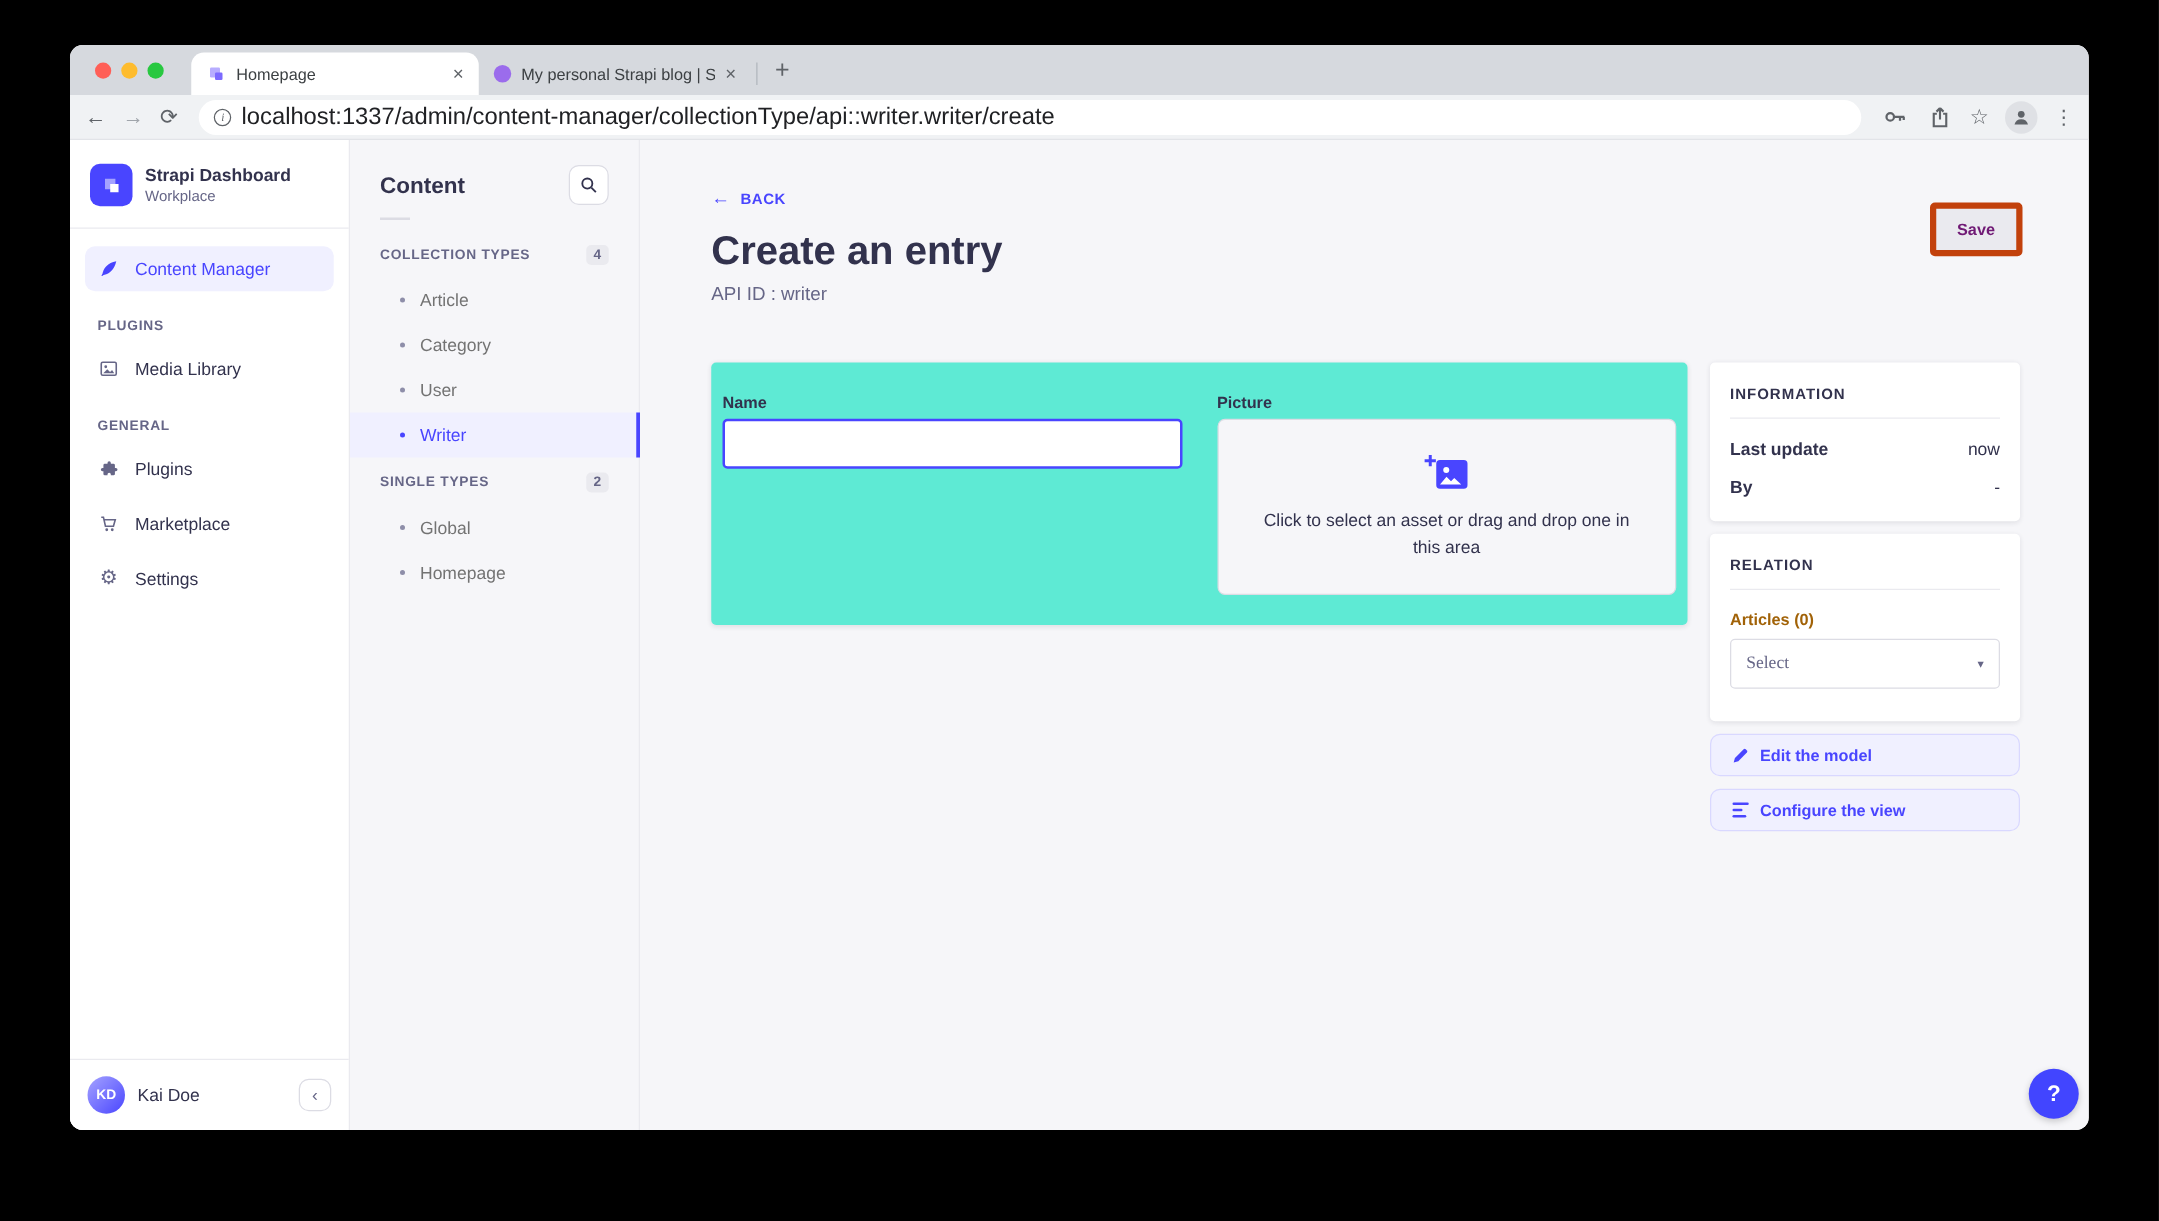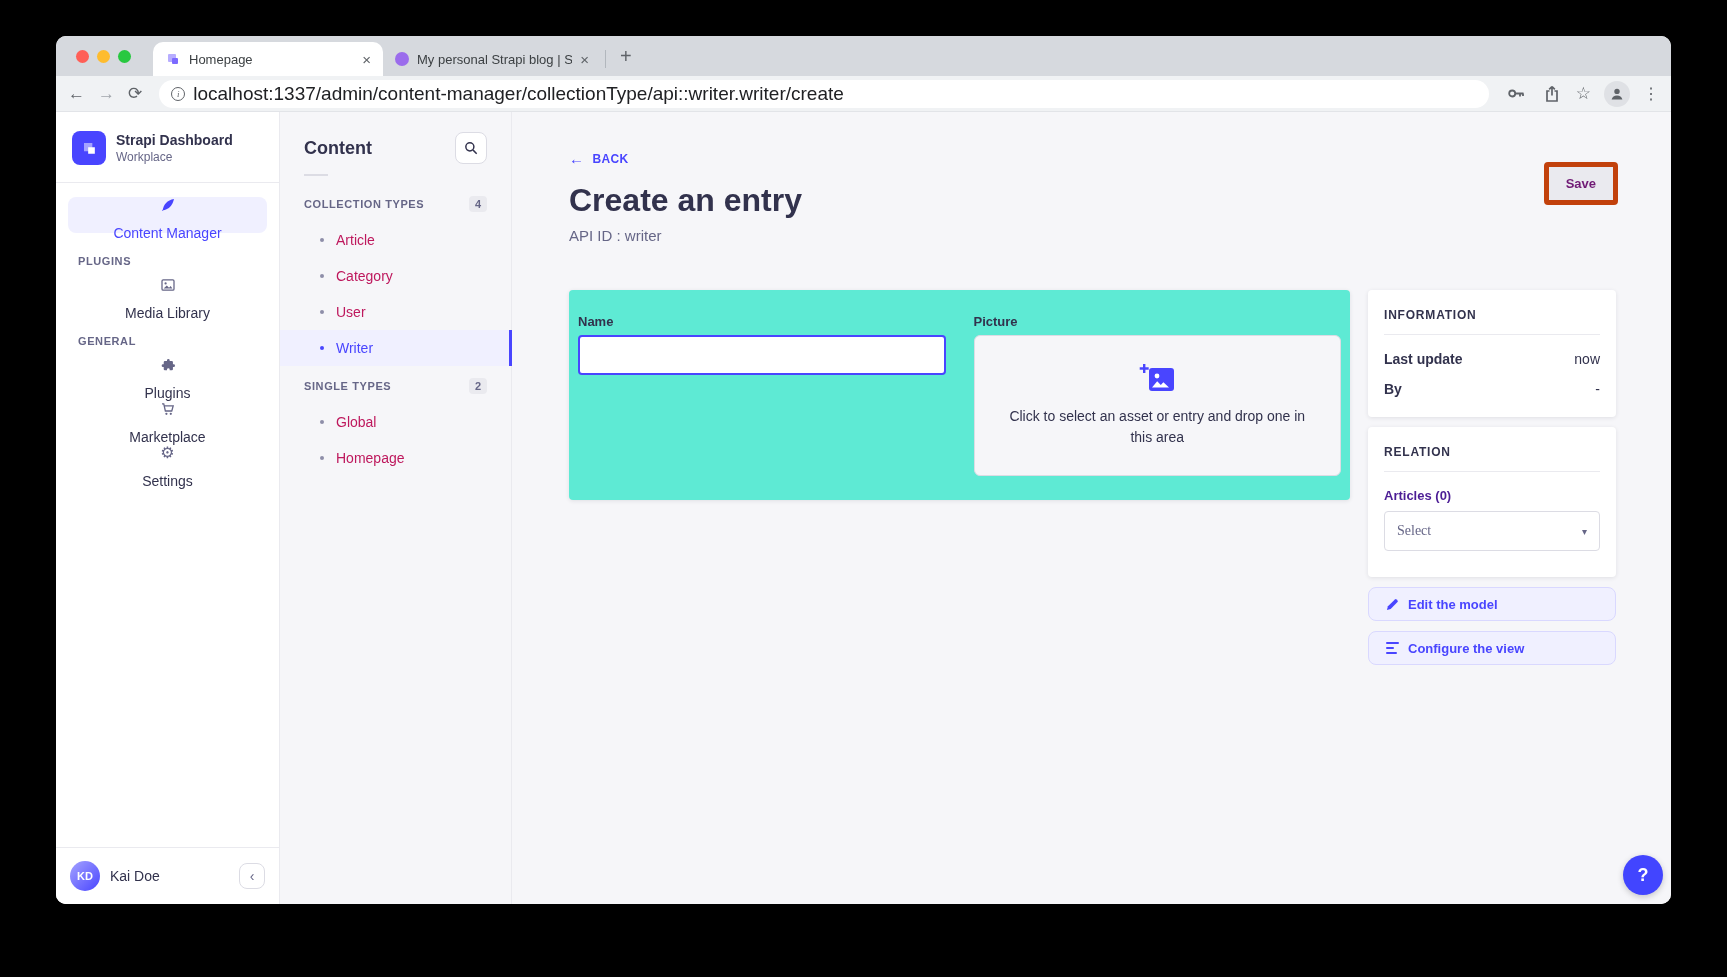--- a/index.html
+++ b/index.html
@@ -36,40 +36,40 @@
 
   
   .app { display:flex; height:792px; background:#f6f6f9; }
 
   .sidebar { width:224px; background:#fff; border-right:1px solid #eaeaef; display:flex; flex-direction:column; }
   .brand { display:flex; align-items:center; gap:10px; padding:19px 16px 17px; border-bottom:1px solid #eaeaef; }
   .logo { width:34px; height:34px; border-radius:8px; background:#4945ff; display:flex; align-items:center; justify-content:center; flex:0 0 34px; }
   .brand-title { font-size:14px; font-weight:700; color:#32324d; }
   .brand-sub { font-size:12px; color:#666687; margin-top:2px; }
   .side-nav { padding:14px 12px 0; }
-  .nav-item { display:flex; align-items:center; gap:12px; height:36px; padding:0 10px; border-radius:8px; font-size:14px; color:#32324d; margin-bottom:8px;flex-direction:column; }
+  .nav-item { display:flex; align-items:center; gap:12px; height:36px; padding:0 10px; border-radius:8px; font-size:14px; color:#32324d; margin-bottom:8px; }
   .nav-item .ic { width:18px; display:flex; justify-content:center; color:#666687; }
   .nav-item.active { background:#f0f0ff; color:#4945ff; font-weight:500; }
   .nav-item.active .ic { color:#4945ff; }
   .side-section { font-size:11px; font-weight:700; color:#666687; letter-spacing:.6px; padding:14px 10px 10px; }
   .gear-glyph { font-size:16px; line-height:1; }
   .sidebar-bottom { margin-top:auto; border-top:1px solid #eaeaef; padding:13px 14px; display:flex; align-items:center; gap:10px; }
   .avatar-kd { width:30px; height:30px; border-radius:50%; background:linear-gradient(135deg,#a5a3ff,#4945ff); color:#fff; font-size:11px; font-weight:700; display:flex; align-items:center; justify-content:center; flex:0 0 30px; }
   .user-name { font-size:14px; color:#32324d; }
   .collapse-btn { margin-left:auto; width:26px; height:26px; border:1px solid #dcdce4; border-radius:8px; background:#fff; color:#666687; font-size:14px; display:flex; align-items:center; justify-content:center; }
 
   .subnav { width:232px; background:#f6f6f9; border-right:1px solid #eaeaef; }
   .subnav-header { display:flex; justify-content:space-between; align-items:center; padding:20px 24px 10px; }
   .subnav-title { font-size:18px; font-weight:700; color:#32324d; }
   .search-btn { width:32px; height:32px; background:#fff; border:1px solid #dcdce4; border-radius:8px; display:flex; align-items:center; justify-content:center; }
   .subnav-divider { width:24px; height:2px; background:#dcdce4; margin:0 0 8px 24px; }
   .subnav-sec { display:flex; justify-content:space-between; align-items:center; padding:12px 24px 10px; }
   .subnav-sec .lbl { font-size:11px; font-weight:700; color:#666687; letter-spacing:.6px; }
   .badge { background:#eaeaef; border-radius:4px; font-size:11px; font-weight:600; color:#666687; padding:2px 6px; }
-  .subnav-item { position:relative; display:flex; align-items:center; gap:12px; height:36px; padding-left:40px; font-size:14px; color:#be185d; }
+  .subnav-item { position:relative; display:flex; align-items:center; gap:12px; height:36px; padding-left:40px; font-size:14px; color:#737373; }
   .subnav-item .dot { width:4px; height:4px; border-radius:50%; background:#8e8ea9; }
   .subnav-item.active { background:#f0f0ff; color:#4945ff; font-weight:500; }
   .subnav-item.active .dot { background:#4945ff; }
   .subnav-item.active::after { content:""; position:absolute; right:-1px; top:0; width:3px; height:100%; background:#4945ff; }
 
   
   .main { flex:1; position:relative; padding:38px 53px 0 57px; }
   .back-link { display:inline-flex; align-items:center; gap:8px; color:#4945ff; font-size:12px; font-weight:700; letter-spacing:.4px; }
   .back-arrow { font-size:15px; font-weight:400; }
   .page-title { font-size:32px; font-weight:700; color:#32324d; margin-top:14px; }
@@ -86,21 +86,21 @@
   .upload-hint { font-size:14px; color:#32324d; text-align:center; line-height:1.45; }
   .email-row { margin-top:30px; }
 
   .side-panel { width:248px; }
   .panel-card { background:#fff; border-radius:4px; box-shadow:0 1px 4px rgba(33,33,52,.1); padding:18px 16px 20px; }
   .panel-card + .panel-card { margin-top:10px; }
   .panel-title { font-size:12px; font-weight:700; color:#32324d; letter-spacing:.8px; }
   .panel-divider { height:1px; background:#eaeaef; margin:12px 0 16px; }
   .info-row { display:flex; justify-content:space-between; font-size:14px; color:#32324d; margin-top:14px; }
   .info-row .k { font-weight:700; }
-  .rel-label { font-size:13px; font-weight:700; color:#4c1d95; margin-bottom:8px; }
+  .rel-label { font-size:13px; font-weight:700; color:#a16207; margin-bottom:8px; }
   .select-box { height:40px; border:1px solid #dcdce4; border-radius:4px; background:#fff; display:flex; align-items:center; justify-content:space-between; padding:0 12px; margin-bottom:6px; }
   .select-box .ph { font-size:14px; color:#666687;font-family:Liberation Serif, serif; }
   .select-box .caret { font-size:10px; color:#666687; }
   .panel-btn { margin-top:10px; width:100%; background:#f0f0ff; border:1px solid #d9d8ff; border-radius:8px; height:34px; display:flex; align-items:center; gap:9px; padding:0 17px; color:#4945ff; font-size:13px; font-weight:600; }
   .cfg-bars { display:flex; flex-direction:column; gap:2.5px; }
   .cfg-bars i { display:block; height:2.5px; border-radius:2px; background:#4945ff; }
   .cfg-bars i:nth-child(1){width:13px;} .cfg-bars i:nth-child(2){width:8px;} .cfg-bars i:nth-child(3){width:11px;}
 
   .help-fab { position:absolute; right:8px; bottom:9px; width:40px; height:40px; border-radius:50%; background:#4245ff; color:#fff; font-size:18px; font-weight:700; display:flex; align-items:center; justify-content:center; box-shadow:0 2px 6px rgba(0,0,0,.2); }
 </style>
@@ -298,21 +298,21 @@
             </div>
             <div>
               <label class="field-label">Picture</label>
               <div class="upload-box">
                 <svg width="36" height="30" viewBox="0 0 36 30">
                     <path d="M4 0h2.4v3.3H9.7v2.4H6.4V9H4V5.7H.7V3.3H4z" fill="#4945ff"></path>
                     <rect x="10" y="4" width="25" height="23" rx="3" fill="#4945ff"></rect>
                     <circle cx="18" cy="12" r="2.4" fill="#fff"></circle>
                     <path d="M13 23.5l5.2-6.2 3.6 3.6 2.6-2.6 5.6 5.2z" fill="#fff"></path>
                   </svg>
-                <div class="upload-hint">Click to select an asset or entry and drop one in this area</div>
+                <div class="upload-hint">Click to select an asset or drag and drop one in this area</div>
               </div>
             </div>
           </div>
         </div>
 
         <div class="side-panel">
           <div class="panel-card">
             <div class="panel-title">INFORMATION</div>
             <div class="panel-divider"></div>
             <div class="info-row">

